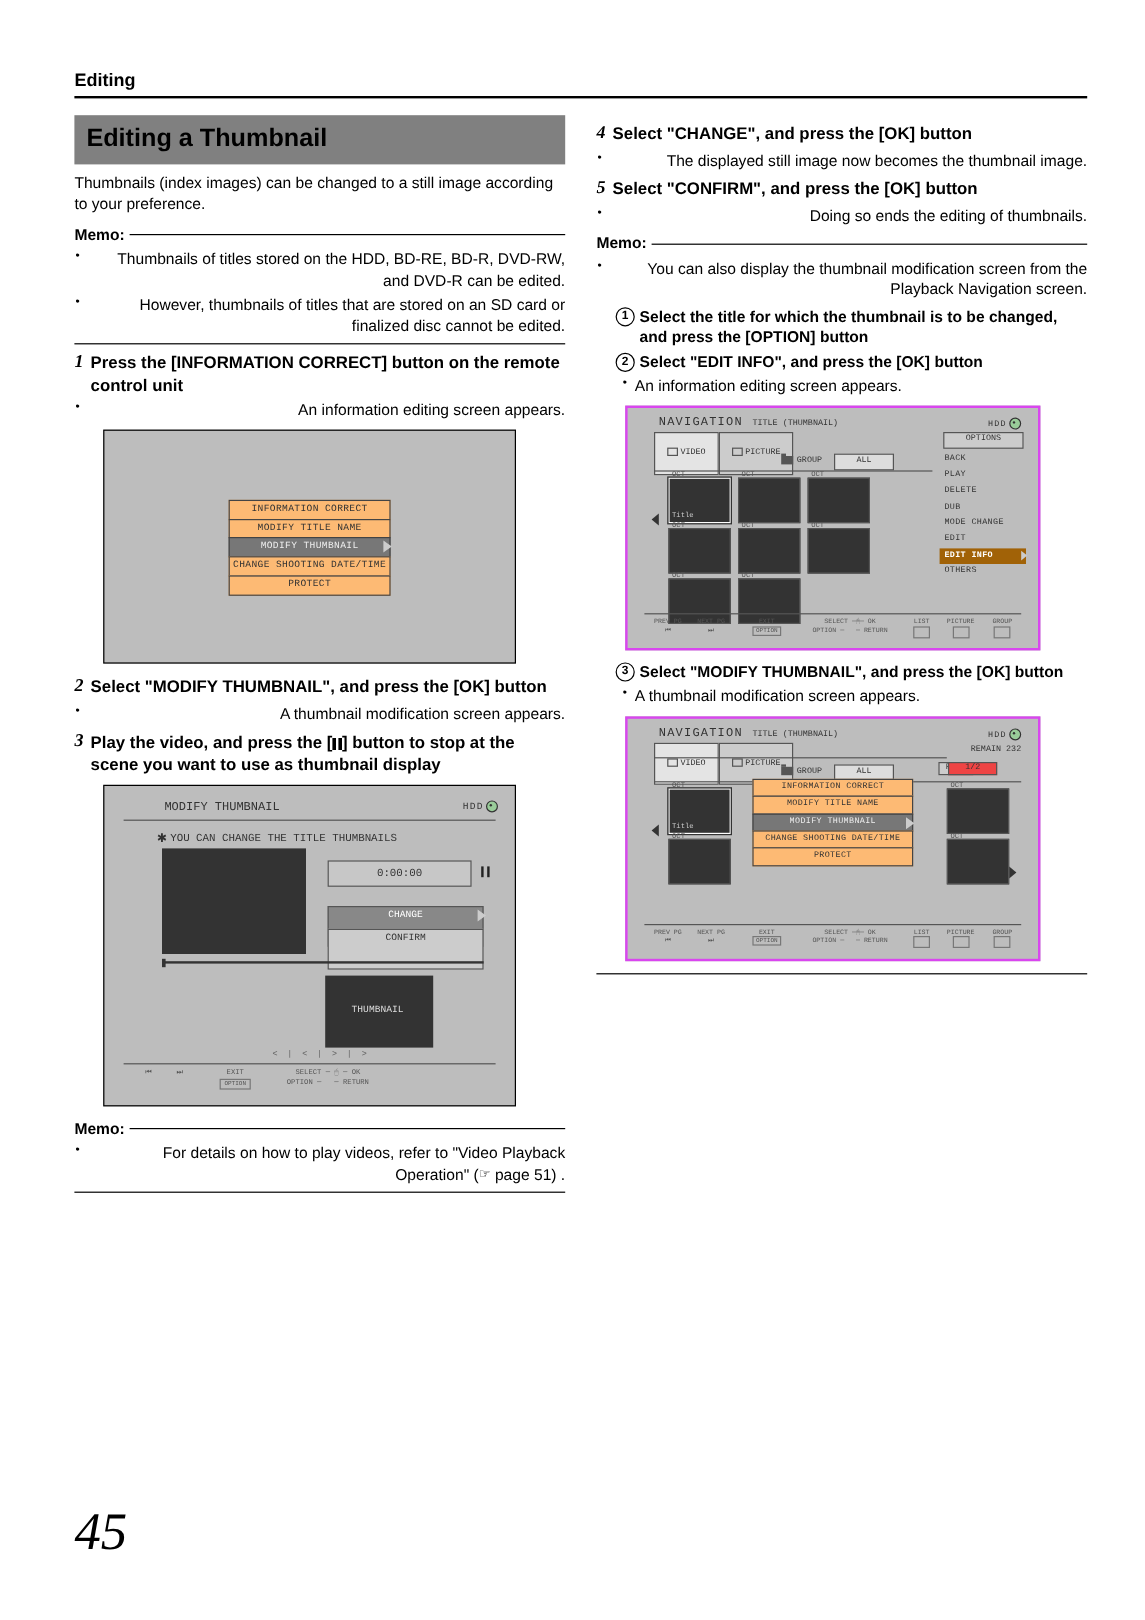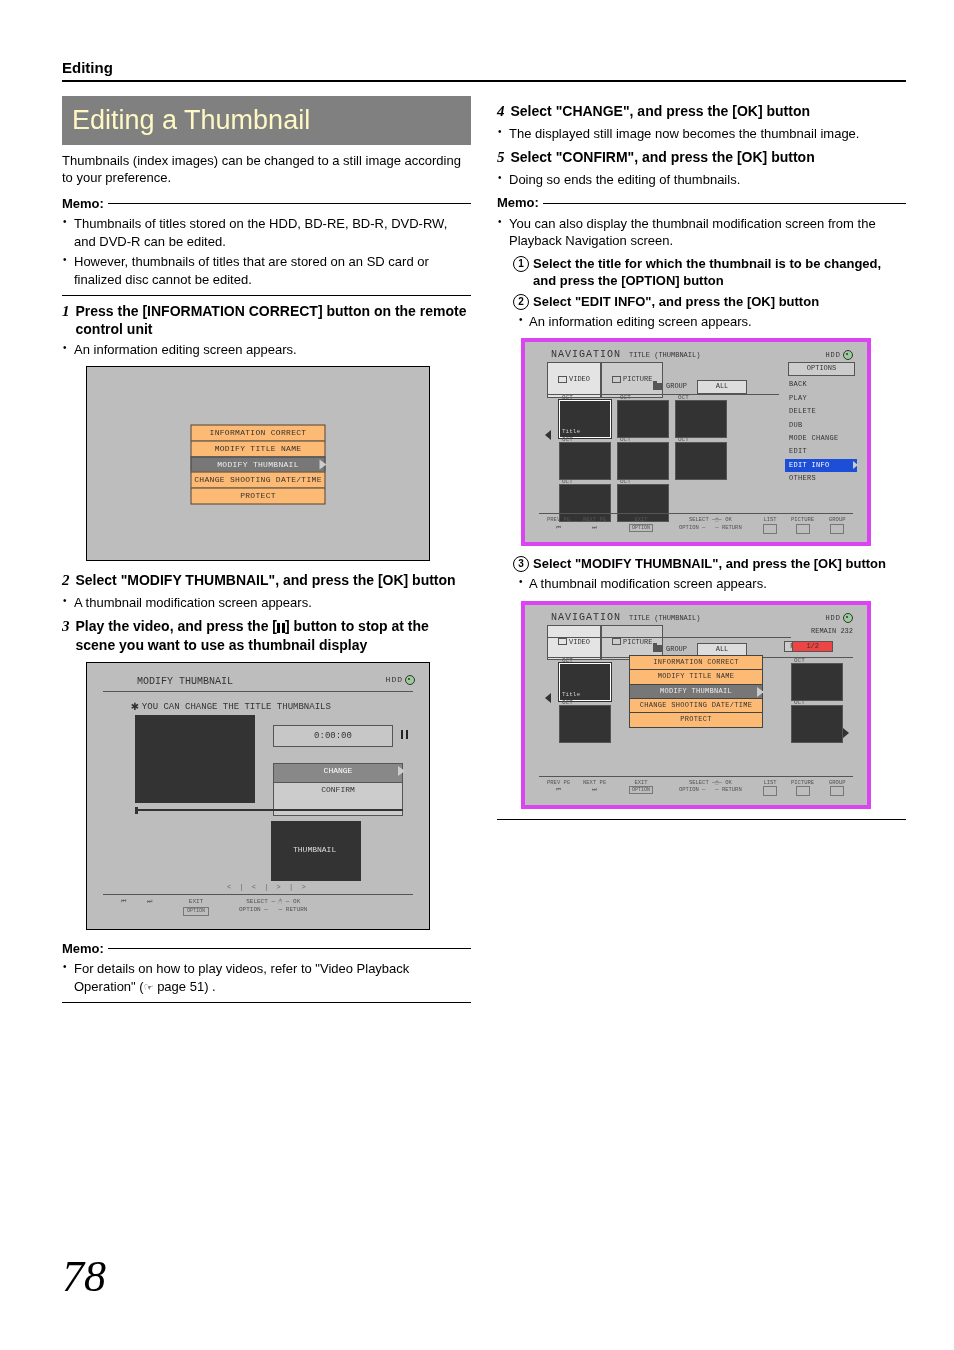--- a/index.html
+++ b/index.html
@@ -32,23 +32,23 @@
   .columns{
     display:flex;
     gap:26px;
   }
   .col{
     flex:1;
     min-width:0;
   }
   .headline{
     background:#808080;
-    color:#fef9c3;
-    font-weight:normal;
-    font-size:27px;
+    color:#000000;
+    font-weight:bold;
+    font-size:21px;
     padding:6px 10px;
     margin:0 0 7px 0;
     display:block;
   }
   .intro{
     margin:0 0 8px 0;
   }
   .memo-label{
     font-weight:bold;
     display:flex;
@@ -63,20 +63,21 @@
   }
   ul.bullets{
     margin:3px 0 6px 0;
     padding-left:0;
     list-style:none;
   }
   ul.bullets > li{
     position:relative;
     padding-left:12px;
     margin-bottom:3px;
+    text-align:right;
   }
   ul.bullets > li::before{
     content:"•";
     position:absolute;
     left:1px;
     top:0;
     font-size:10px;
   }
   .step{
     display:flex;
@@ -255,21 +256,21 @@
     font-size:6px;
     color:#555;
   }
   .osd2-footerbar .fitem{
     position:absolute;top:3px;
     text-align:center;
   }
   
   .nav-osd{
     margin:8px 0 10px 24px;
-    border:4px solid #d946ef;
+    border:2px solid #d946ef;
     width:342px;
     height:200px;
     background:#bdbdbd;
     font-family:"Courier New",monospace;
     font-size:8px;
     color:#333;
     position:relative;
     overflow:hidden;
   }
   .nav-title{
@@ -290,21 +291,21 @@
   .nav-options-box{
     position:absolute;right:12px;top:20px;width:65px;border:1px solid #555;
     background:#ccc;text-align:center;font-size:7px;padding:1px 0;
   }
   .nav-side-menu{
     position:absolute;right:10px;top:36px;width:72px;
   }
   .nav-side-item{
     font-size:7px;padding:2px 4px;letter-spacing:0.3px;
   }
-  .nav-side-item.sel{background:#1d4ed8;color:#fff;position:relative;}
+  .nav-side-item.sel{background:#a16207;color:#fff;position:relative;font-weight:bold;}
   .nav-side-item.sel::after{
     content:"";position:absolute;right:-1px;top:2px;
     border-top:4px solid transparent;border-bottom:4px solid transparent;border-left:5px solid #ccc;
   }
   .nav-group-label{position:absolute;left:128px;top:40px;font-size:7px;}
   .nav-group-box{position:absolute;left:172px;top:38px;width:48px;border:1px solid #555;background:#ddd;text-align:center;font-size:7px;padding:1px 0;}
   .nav-hr2{position:absolute;left:22px;right:88px;top:52px;border-top:1px solid #555;}
   .nav-thumbs{
     position:absolute;left:34px;top:58px;width:220px;
     display:flex;flex-wrap:wrap;gap:4px 6px;
@@ -652,14 +653,14 @@
           <div class="nf" style="left:224px"><span>LIST</span><br><span class="nfbox"></span></div>
           <div class="nf" style="left:252px"><span>PICTURE</span><br><span class="nfbox"></span></div>
           <div class="nf" style="left:290px"><span>GROUP</span><br><span class="nfbox"></span></div>
         </div>
       </div>
 
       <hr class="memo-bottom-line">
     </div>
   </div>
 
-  <div class="page-number">78</div>
+  <div class="page-number">45</div>
 </div>
 
 </body></html>

